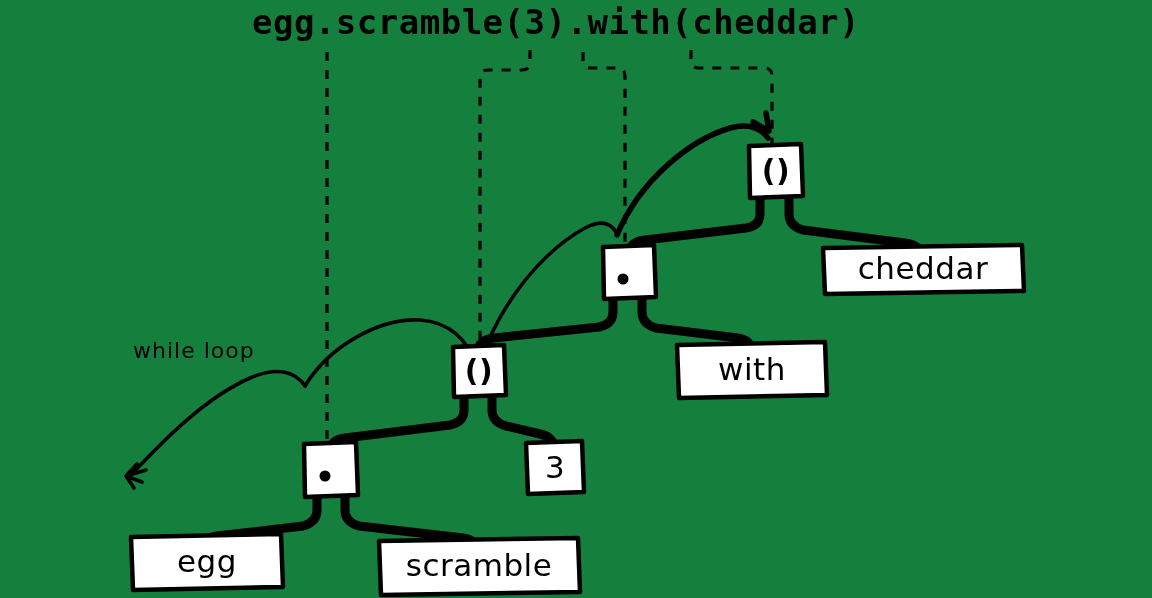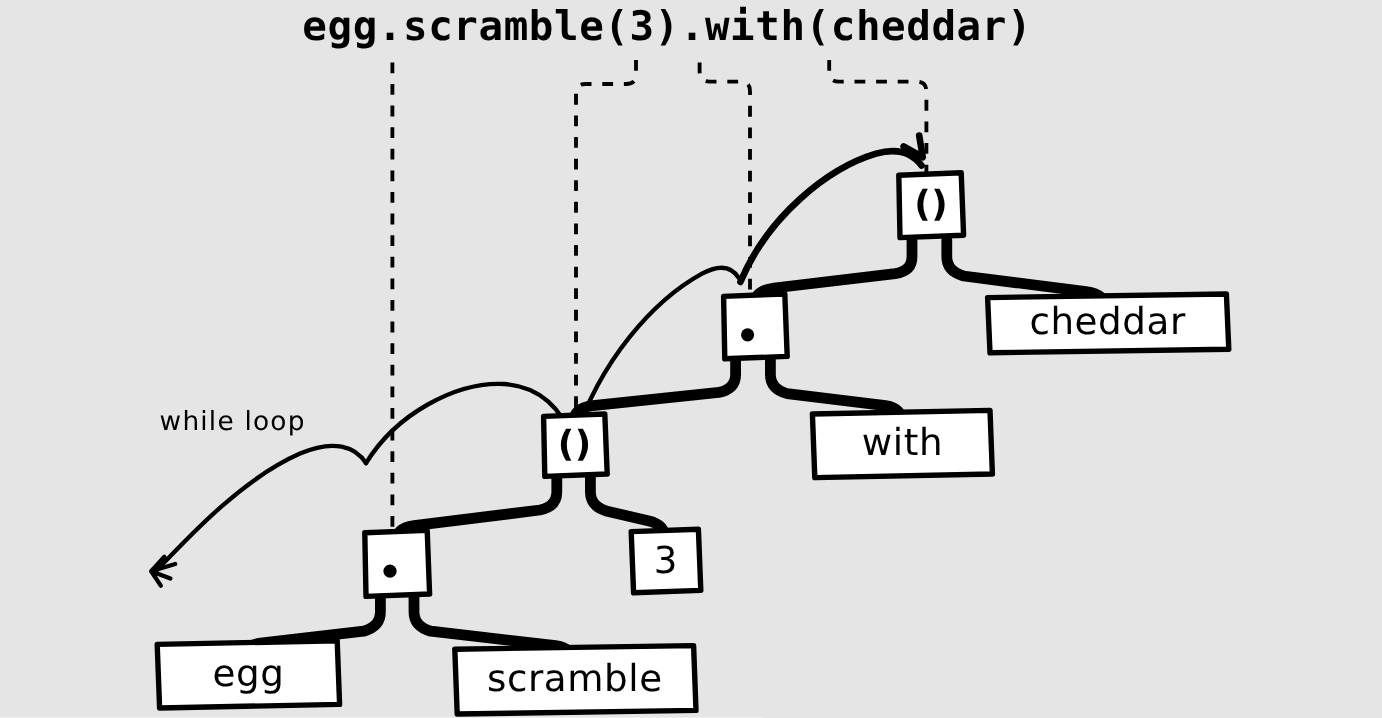--- a/index.html
+++ b/index.html
@@ -11,21 +11,21 @@
     width: 1152px;
     height: 598px;
     font-family: "DejaVu Sans", sans-serif;
     overflow: hidden;
     position: relative;
   }
   #stage {
     position: relative;
     width: 1152px;
     height: 598px;
-    background: #e5e5e5;
+    background: #15803d;
     text-align: center;
   }
   svg#diagram {
     position: absolute;
     left: 0;
     top: 0;
     width: 1152px;
     height: 598px;
     display: block;
   }

